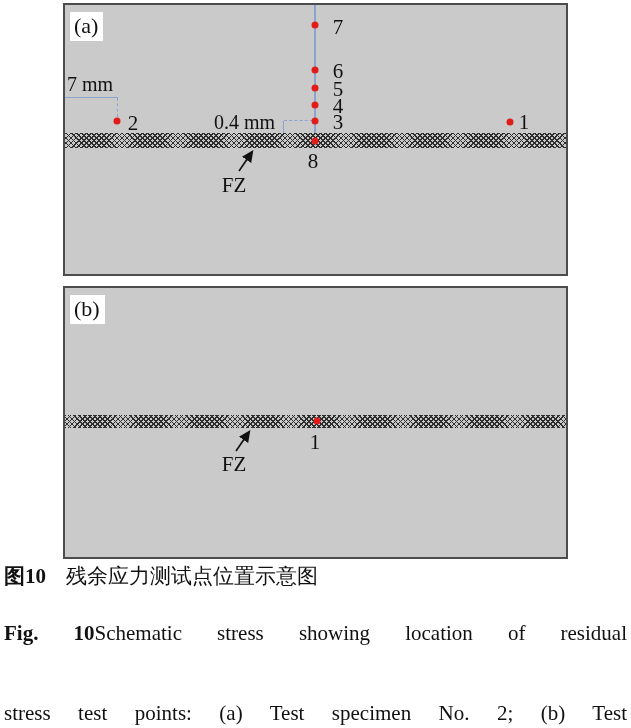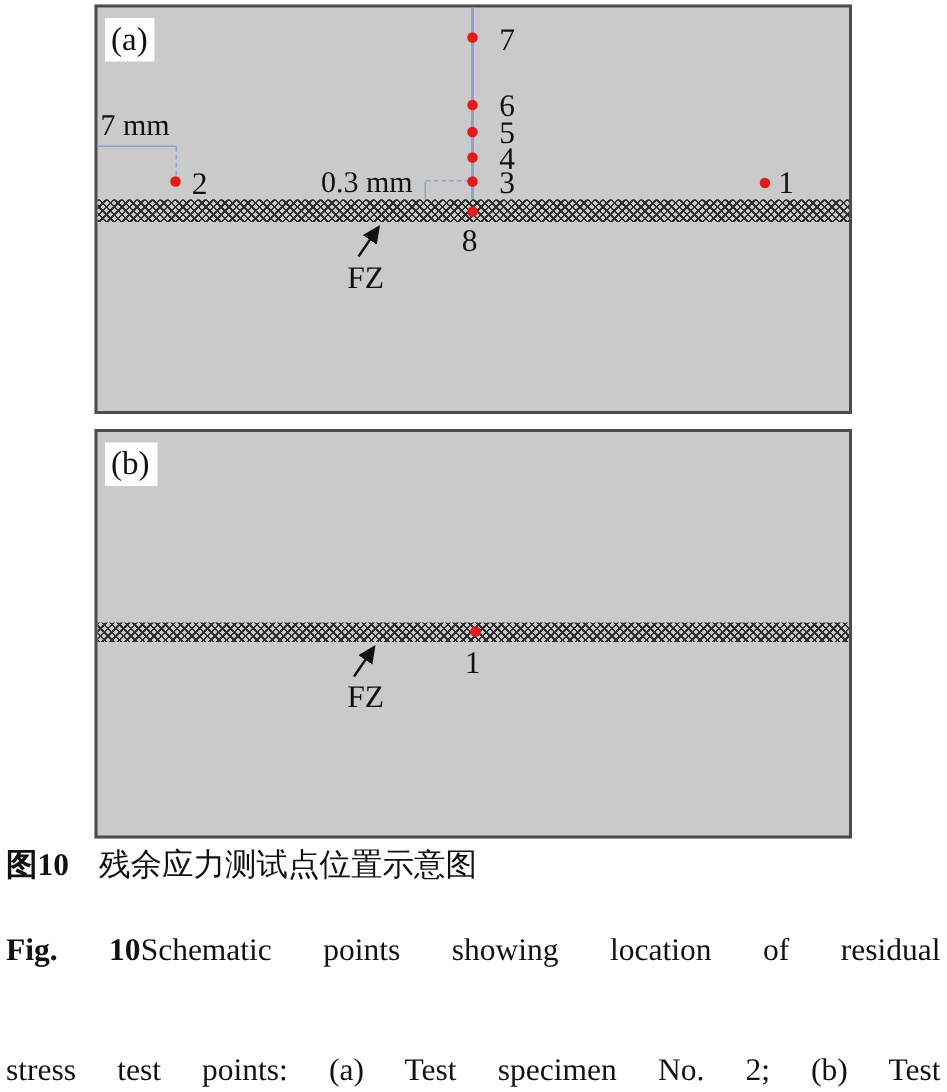--- a/index.html
+++ b/index.html
@@ -29,21 +29,21 @@
   .vline{position:absolute;left:249px;top:0;width:1.5px;height:128px;background:#8ba3cd;}
 
   .dim-text{position:absolute;font-size:20px;color:#111;white-space:nowrap;line-height:1;}
   #dim15-text{left:2px;top:69px;}
   #dim05-text{left:149px;top:107px;}
   .hline15{position:absolute;left:0;top:92px;width:53px;height:0;border-top:1.5px solid #8ba3cd;}
   .vdash15{position:absolute;left:52px;top:93px;height:19px;width:0;border-left:1.3px dashed #8ba3cd;}
   .hdash05{position:absolute;left:219px;top:115px;width:29px;height:0;border-top:1.3px dashed #8ba3cd;}
   .vline05{position:absolute;left:218px;top:116px;width:1.4px;height:12px;background:#8ba3cd;}
 
-  .fz{position:absolute;width:44px;text-align:right;font-size:21px;color:#111;line-height:1;}
+  .fz{position:absolute;width:44px;text-align:center;font-size:21px;color:#111;line-height:1;}
   #panelA .fz{left:147px;top:170px;}
   #panelB .fz{left:147px;top:166px;}
 
   .overlay{position:absolute;left:0;top:0;pointer-events:none;}
 
   .cap-line{position:absolute;left:4px;width:623px;font-size:21px;line-height:25px;color:#111;}
   #cap1{top:564px;}
   #cap2{top:621px;text-align:justify;text-align-last:justify;}
   #cap3{top:659px;text-align:justify;text-align-last:justify;margin-top:42px;}
   #cap4{top:697px;}
@@ -59,21 +59,21 @@
   <div class="panel" id="panelA">
     <div class="vline"></div>
     <div class="band"></div>
 
     <div class="tagbox">(a)</div>
 
     <div class="dim-text" id="dim15-text">7 mm</div>
     <div class="hline15"></div>
     <div class="vdash15"></div>
 
-    <div class="dim-text" id="dim05-text">0.3 mm</div>
+    <div class="dim-text" id="dim05-text">0.4 mm</div>
     <div class="hdash05"></div>
     <div class="vline05"></div>
 
     <div class="dot" style="left:445px;top:117px"></div>
     <div class="dot" style="left:52px;top:116px"></div>
     <div class="dot" style="left:250px;top:116px"></div>
     <div class="dot" style="left:250px;top:100px"></div>
     <div class="dot" style="left:250px;top:83px"></div>
     <div class="dot" style="left:250px;top:65px"></div>
     <div class="dot" style="left:250px;top:20px"></div>
@@ -115,17 +115,17 @@
       </defs>
       <line x1="171" y1="163" x2="184" y2="144" stroke="#111" stroke-width="1.6" marker-end="url(#ahB)"></line>
     </svg>
     <div class="fz">FZ</div>
   </div>
 
   <div class="cap-line" id="cap1">
     <span class="bold">图10</span><span>残余应力测试点位置示意图</span>
   </div>
   <div class="cap-line" id="cap2">
-    <span class="bold">Fig. 10</span><span>Schematic points showing location of residual</span>
+    <span class="bold">Fig. 10</span><span>Schematic stress showing location of residual</span>
   </div>
   <div class="cap-line" id="cap3">stress test points: (a) Test specimen No. 2; (b) Test</div>
 
 </div>
 
 </body></html>

